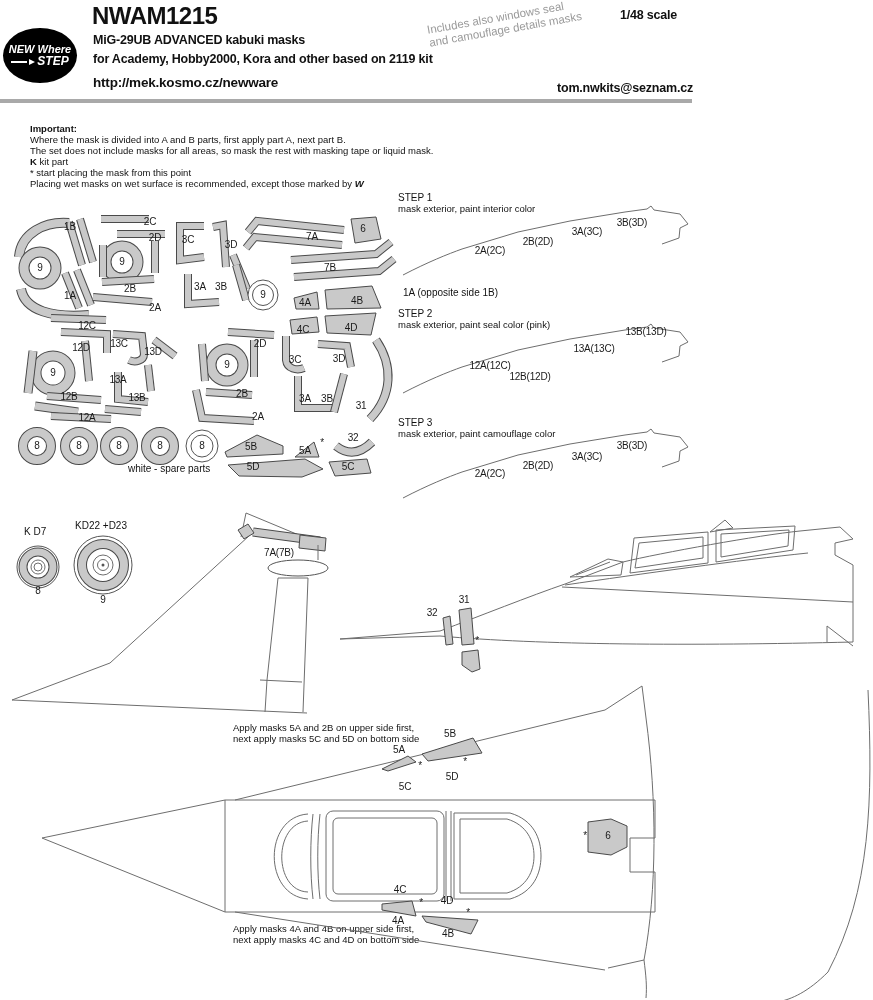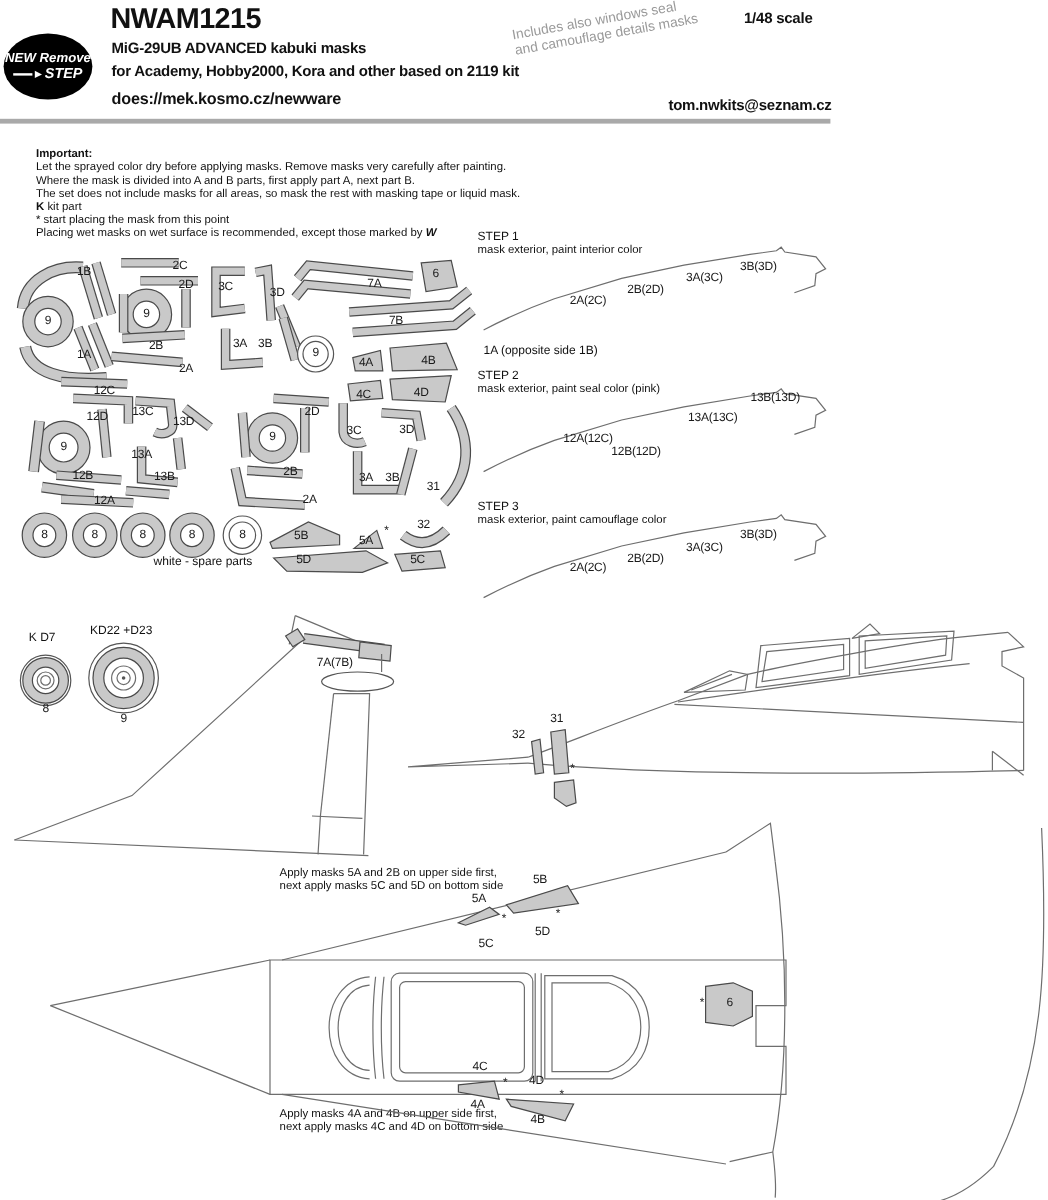--- a/index.html
+++ b/index.html
@@ -29,43 +29,42 @@
   .mfill  { fill:#c9c9c9; stroke:#4a4a4a; stroke-width:1; }
   svg { position:absolute; overflow:visible; }
   #labels-overlay { position:absolute; left:0; top:0; right:0; bottom:0; pointer-events:none;border-radius:17px; }
 </style>
 </head>
 <body>
 
 <div class="page">
 
   <div class="abs logo" style="left:3px; top:28px; width:74px; height:55px;">
-    <span class="l1">NEW Remove</span>
+    <span class="l1">NEW Where</span>
     <span class="l2">
         <span class="arrow-line"></span>
         <span class="arrow-head"></span>
         <span>STEP</span>
       </span>
   </div>
 
   <div class="abs b t20" style="left:92px; top:5px;">NWAM1215</div>
   <div class="abs b t12" style="left:93px; top:33px;">MiG-29UB ADVANCED kabuki masks</div>
   <div class="abs b t12" style="left:93px; top:52px;">for Academy, Hobby2000, Kora and other based on 2119 kit</div>
-  <div class="abs b t13" style="left:93px; top:75px;">does://mek.kosmo.cz/newware</div>
+  <div class="abs b t13" style="left:93px; top:75px;">http://mek.kosmo.cz/newware</div>
   <div class="abs b t12" style="left:620px; top:8px;">1/48 scale</div>
   <div class="abs gray-note" style="left:426px; top:24px;">
     <div>Includes also windows seal</div>
     <div>and camouflage details masks</div>
   </div>
   <div class="abs b t12" style="left:548px; top:81px; width:145px; text-align:right;">tom.nwkits@seznam.cz</div>
   <div class="abs divider" style="left:0; top:99px; width:692px; height:4px;"></div>
 
   <div class="abs instr t9" style="left:30px; top:123px; width:430px;">
     <div class="b">Important:</div>
-    <div>Let the sprayed color dry before applying masks. Remove masks very carefully after painting.</div>
     <div>Where the mask is divided into A and B parts, first apply part A, next part B.</div>
     <div>The set does not include masks for all areas, so mask the rest with masking tape or liquid mask.</div>
     <div><span class="b">K</span> <span>kit part</span></div>
     <div>* start placing the mask from this point</div>
     <div><span>Placing wet masks on wet surface is recommended, except those marked by</span> <span class="b" style="font-style:italic;">W</span></div>
   </div>
 
   <svg style="left:5px; top:213px;" width="390" height="282" viewBox="0 0 390 282">
 
     <path stroke-width="8" d="M 14,44 C 16,20 40,8 64,10" style="stroke: rgb(74, 74, 74); stroke-width: 10px; fill: none;"></path>

